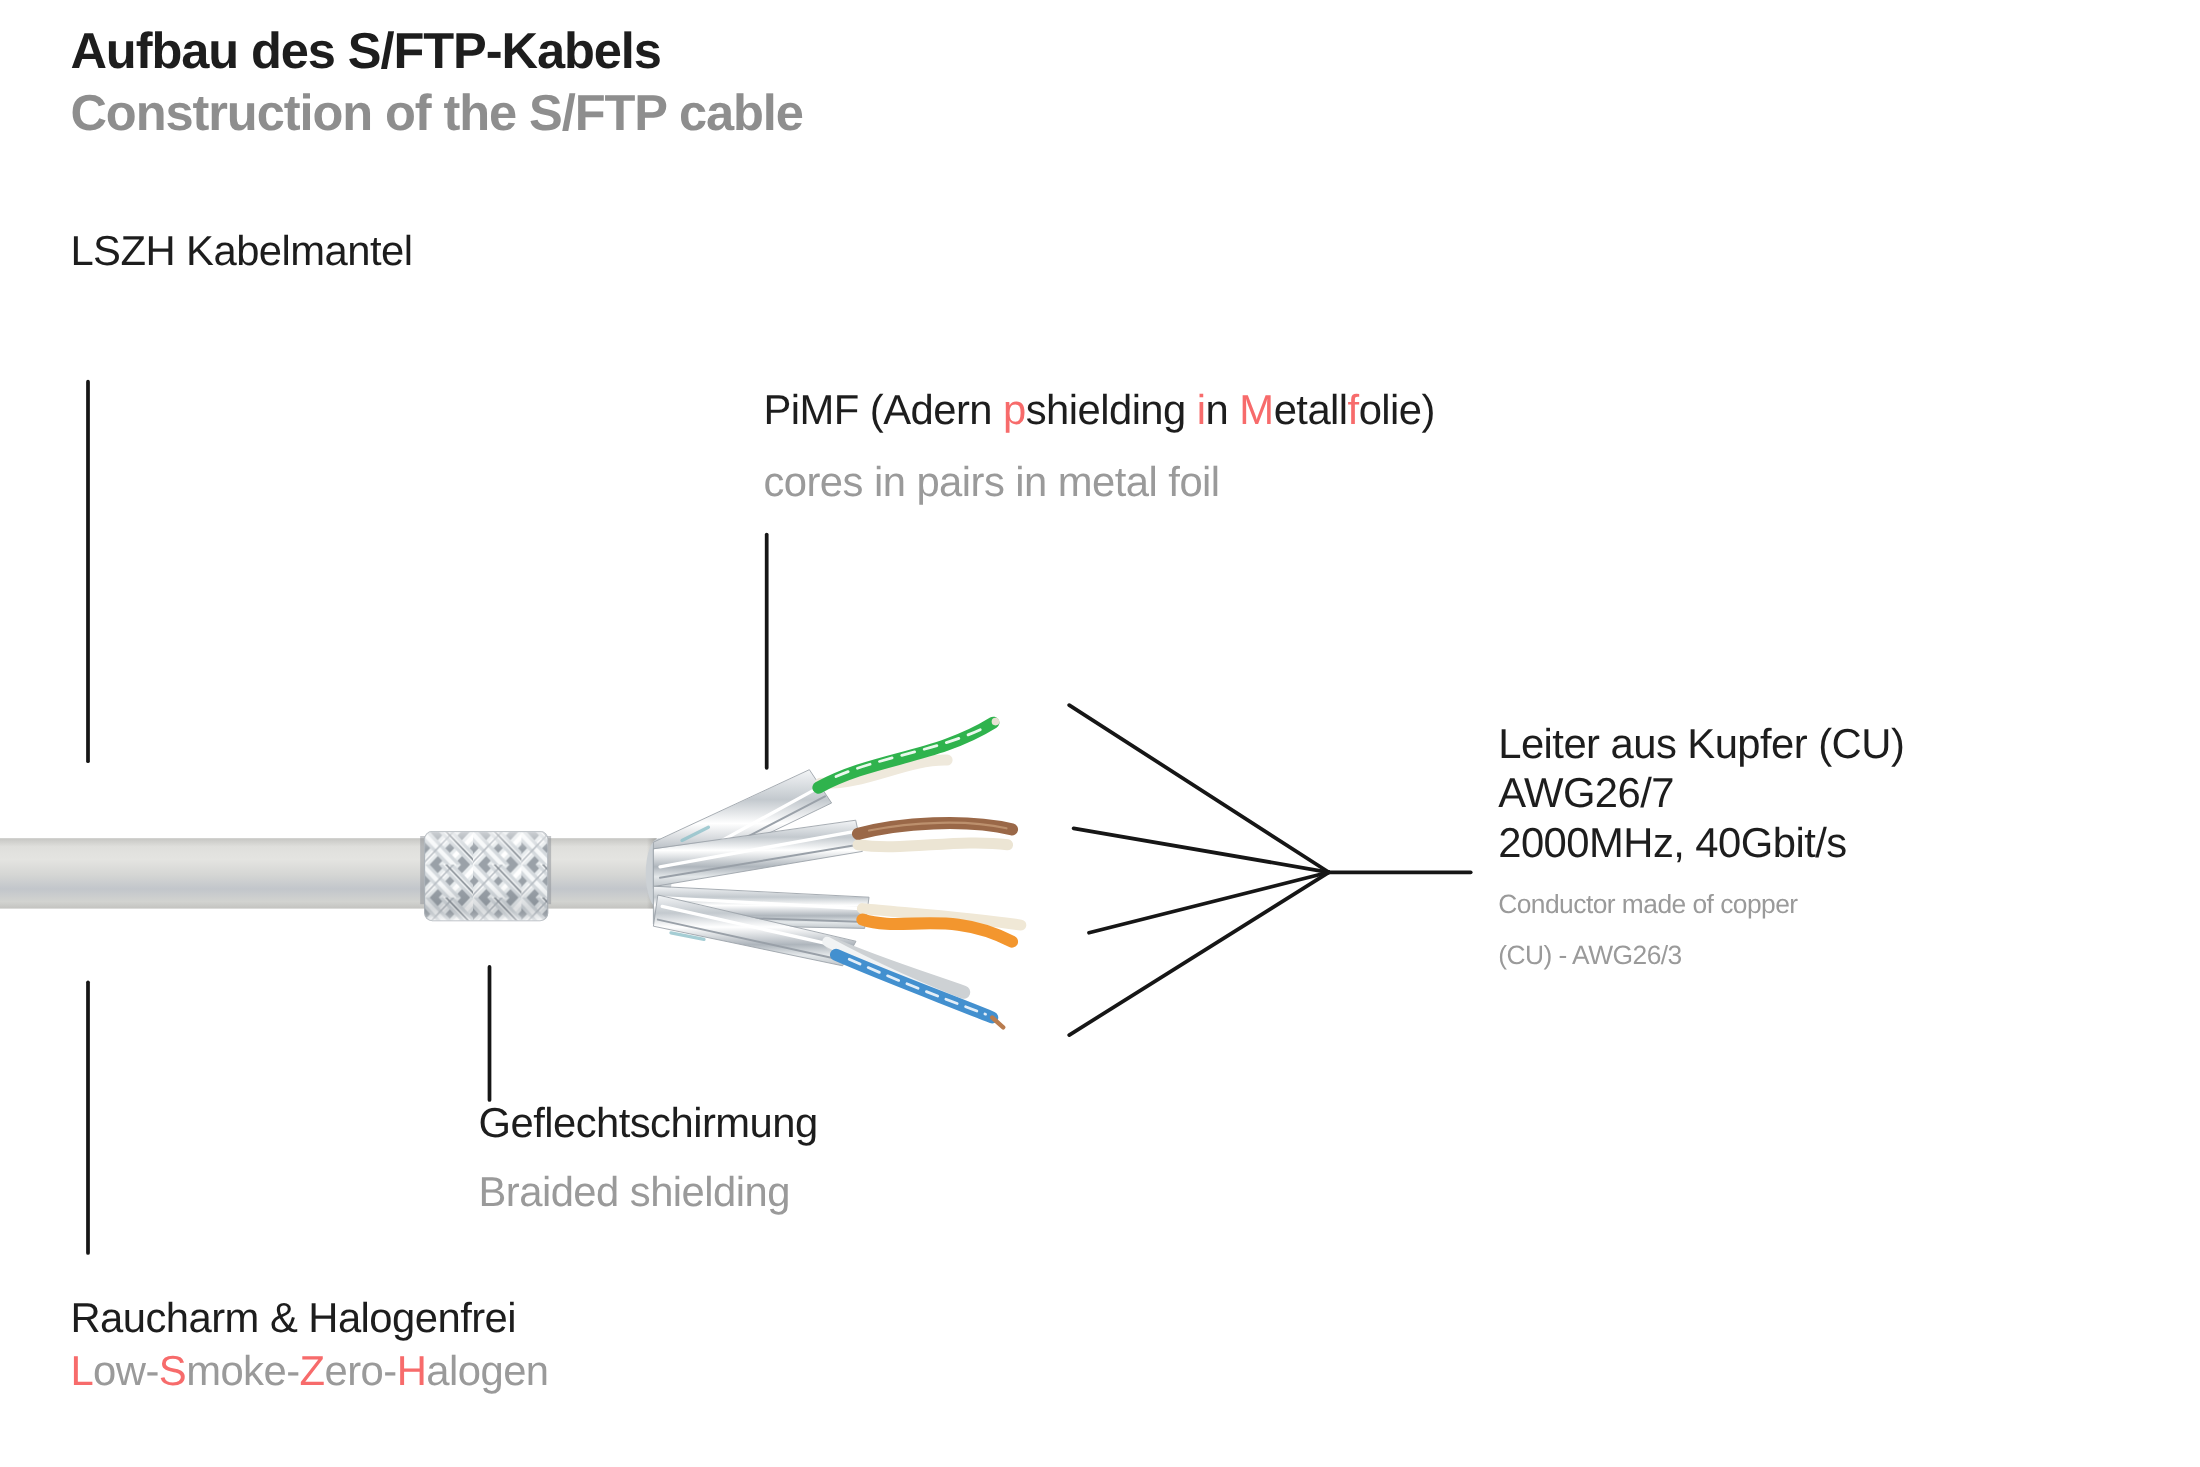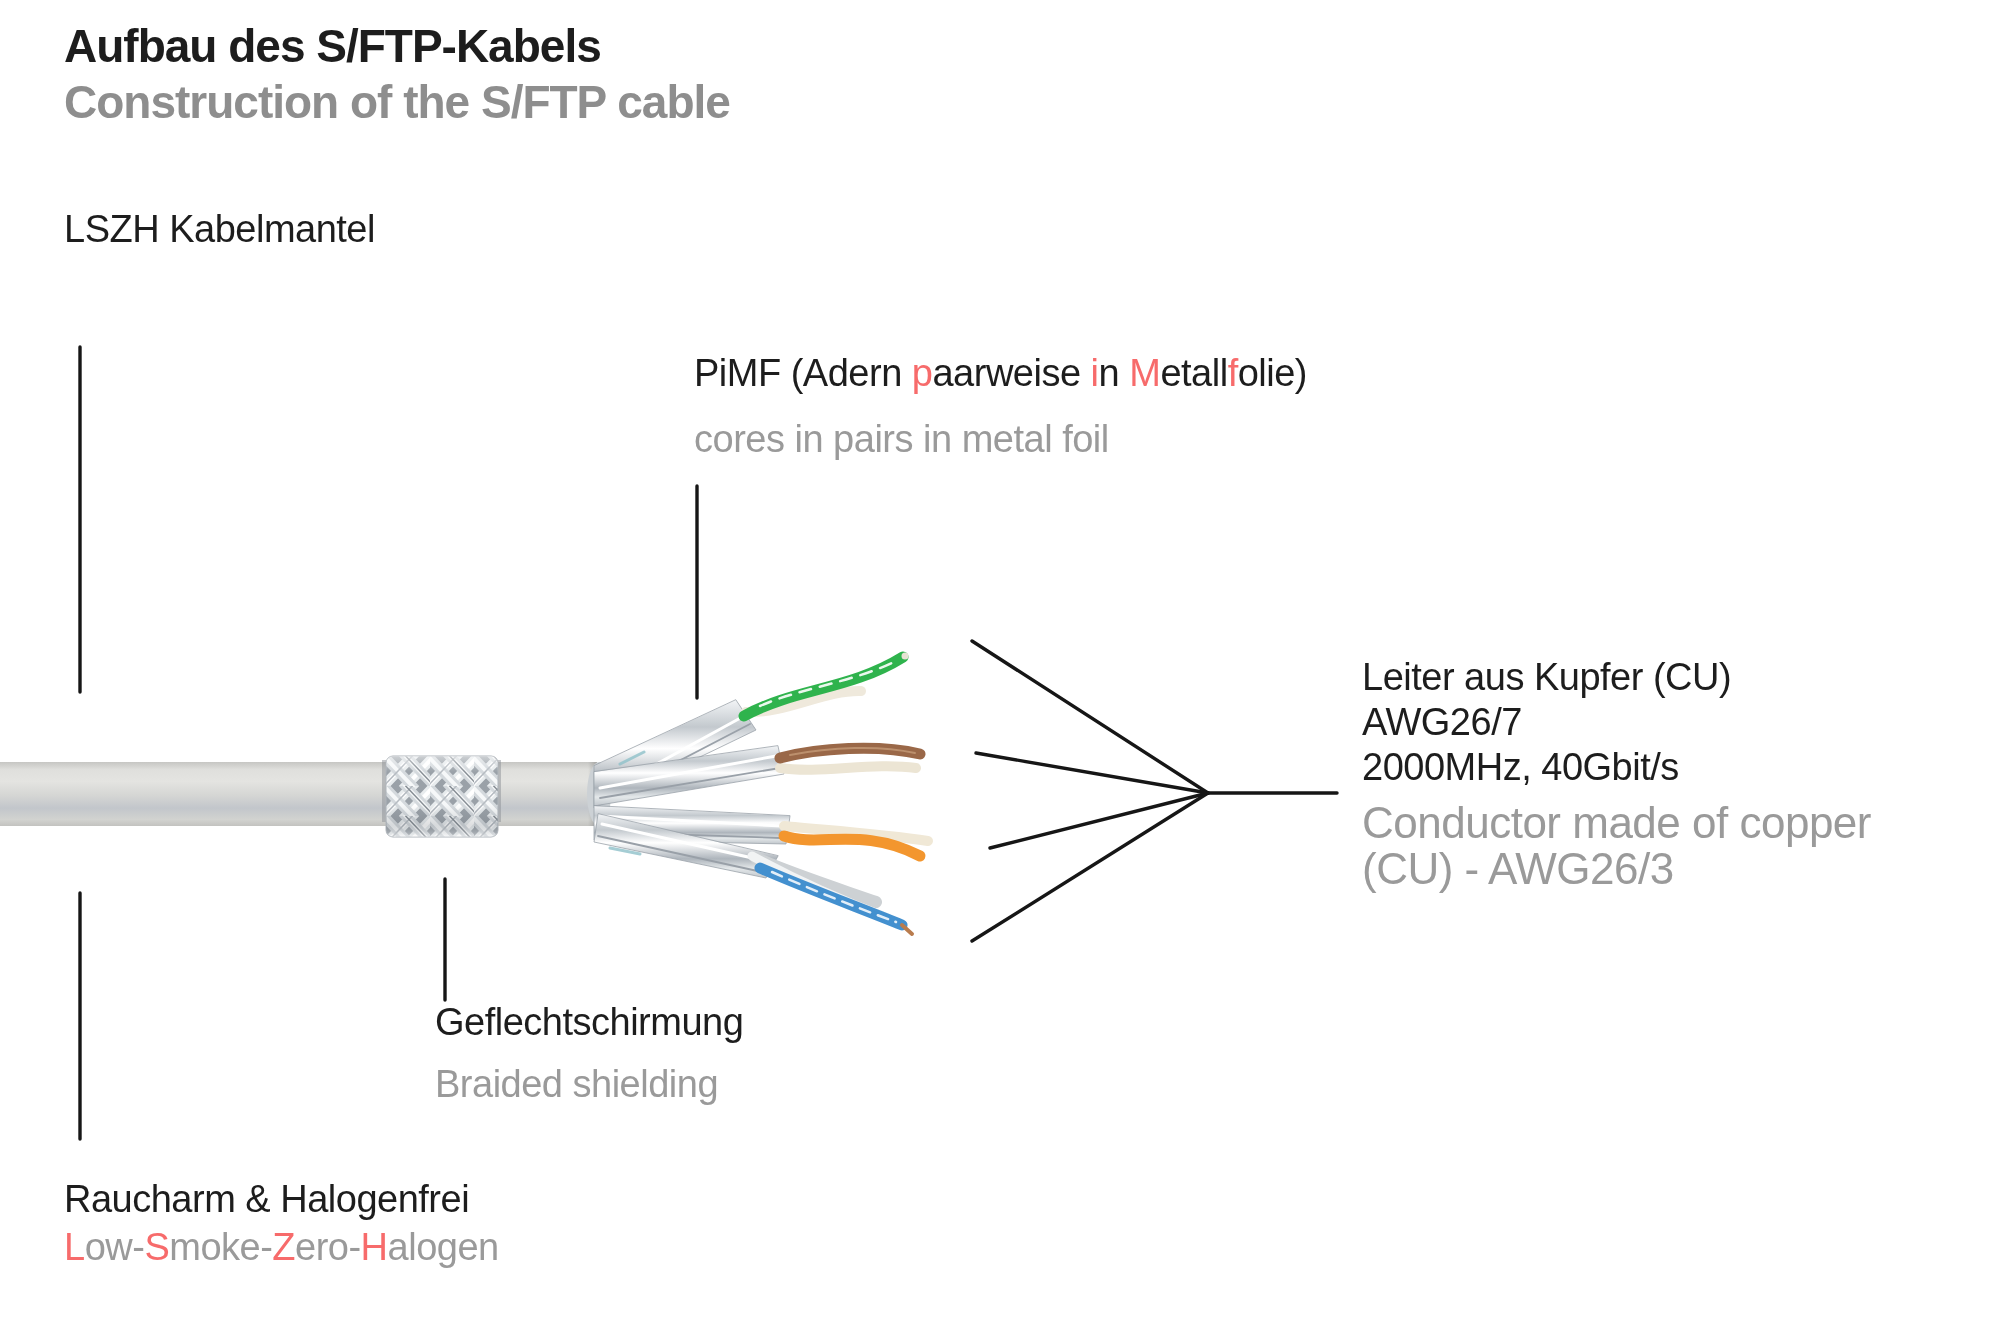--- a/index.html
+++ b/index.html
@@ -37,21 +37,21 @@
   .lbl-gray { color: var(--text-gray, #9a9a9a); }
   .lszh-de  { left: 64px;  top: 210px; }
   .lszh-en  { left: 64px;  top: 267px; }
   .pimf-de  { left: 694px; top: 354px; }
   .pimf-en  { left: 694px; top: 420px; }
   .gefl-de  { left: 435px; top: 1003px; }
   .gefl-en  { left: 435px; top: 1065px; }
   .rauch-de { left: 64px;  top: 1180px; }
   .rauch-en { left: 64px;  top: 1228px; }
   .cond-black { left: 1362px; top: 655px; font-size: 38px; letter-spacing: -0.5px; line-height: 45px; }
-  .cond-gray  { left: 1362px; top: 800px; font-size: 44px; letter-spacing: -0.5px; line-height: 46px; color: var(--text-gray, #9a9a9a); }
+  .cond-gray  { left: 1362px; top: 800px; font-size: 24px; letter-spacing: -0.5px; line-height: 46px; color: var(--text-gray, #9a9a9a); }
   .seg-red { color: var(--accent-red, #f06a6a); }
 </style>
 </head>
 <body>
 
 <div class="canvas">
 
   <svg class="cable-art" viewBox="0 0 2000 1334" aria-hidden="true">
     <defs>
       <linearGradient id="jacketGrad" x1="0" y1="0" x2="0" y2="1">
@@ -170,21 +170,21 @@
       <path d="M972,941 L1208,793"></path>
       <path d="M1208,793 L1337,793"></path>
     </g>
   </svg>
 
   <div class="txt title-de">Aufbau des S/FTP-Kabels</div>
   <div class="txt title-en">Construction of the S/FTP cable</div>
 
   <div class="txt lbl lszh-de">LSZH Kabelmantel</div>
 
-  <div class="txt lbl pimf-de"><span>PiMF (Adern </span><span class="seg-red">p</span><span>aarweise </span><span class="seg-red">i</span><span>n </span><span class="seg-red">M</span><span>etall</span><span class="seg-red">f</span><span>olie)</span></div>
+  <div class="txt lbl pimf-de"><span>PiMF (Adern </span><span class="seg-red">p</span><span>shielding </span><span class="seg-red">i</span><span>n </span><span class="seg-red">M</span><span>etall</span><span class="seg-red">f</span><span>olie)</span></div>
   <div class="txt lbl lbl-gray pimf-en">cores in pairs in metal foil</div>
 
   <div class="txt cond-black">
     <div>Leiter aus Kupfer (CU)</div>
     <div>AWG26/7</div>
     <div>2000MHz, 40Gbit/s</div>
   </div>
   <div class="txt cond-gray">
     <div>Conductor made of copper</div>
     <div>(CU) - AWG26/3</div>

